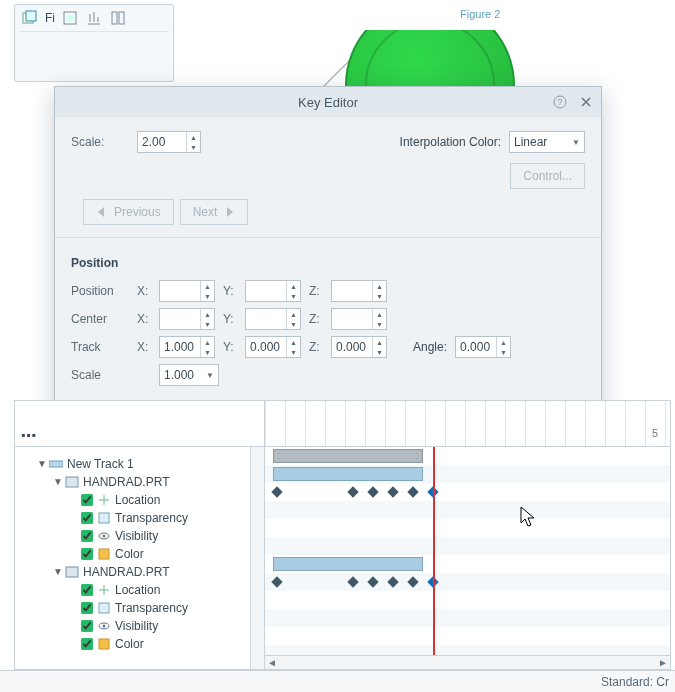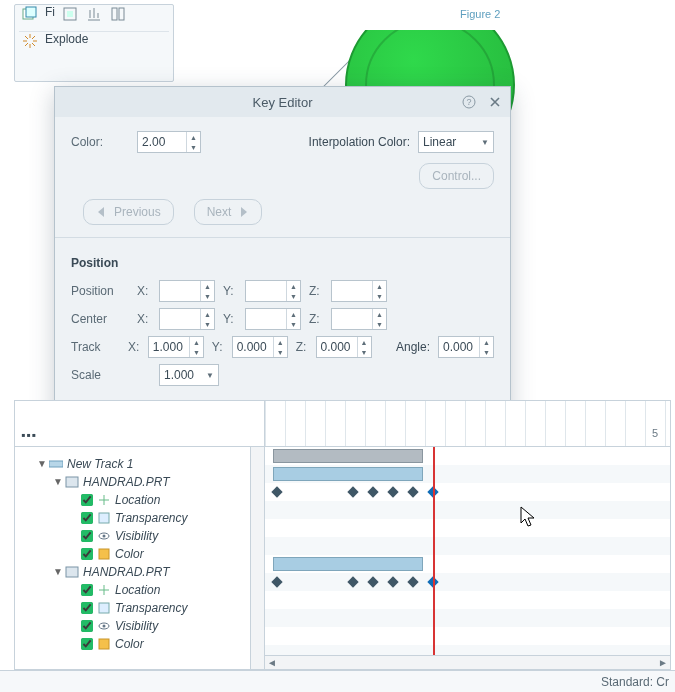--- a/index.html
+++ b/index.html
@@ -37,21 +37,21 @@
   
   .top-toolbar {
     position: absolute;
     left: 14px; top: 4px;
     width: 160px;
     height: 78px;
     border: 1px solid var(--border);
     background: var(--toolbar-bg);
     border-radius: 2px;
   }
-  .tb-row { display:flex; height:26px; padding: 0 6px; gap:6px; }
+  .tb-row { display:flex; align-items:center; height:26px; padding: 0 6px; gap:6px; }
   .tb-icon { width:18px; height:18px; display:flex; align-items:center; justify-content:center; }
   .tb-sep { border-top:1px solid #dde4ea; margin:0 4px;}
   .page-title {
     position:absolute; left:460px; top: 8px; color:#5f9fbf; font-size:11px;
   }
 
   
   .render-placeholder {
     position:absolute;
     left: 300px; top: 30px; width: 260px; height: 100px;
@@ -98,21 +98,21 @@
   }
   .tree-scroll {
     position:absolute; right:0; top:46px; bottom:0; width:14px;
     background:#f2f4f6; border-left:1px solid var(--border);
   }
   .tree ul { list-style:none; margin:0; padding:0 0 0 16px;}
   .tree li { line-height:18px; white-space:nowrap; display:flex; align-items:center; gap:2px;}
   .disclosure { width:10px; display:inline-block; color:#666; font-size:10px; text-align:center;}
   .node-icon { width:14px; height:14px; display:inline-flex; align-items:center; justify-content:center;}
   .chk { width:12px; height:12px; accent-color:#2b6; margin:0 2px 0 0;}
-  .tree-label { padding:0 2px;font-style:italic; }
+  .tree-label { padding:0 2px; }
 
   .timeline-right {
     position:absolute; left:250px; right:0; top:0; bottom:0;
     background:#fff;
   }
   .ruler {
     height:46px; border-bottom:1px solid var(--border);
     position:relative;
     background:
       repeating-linear-gradient(to right,
@@ -154,21 +154,21 @@
     border-top:1px solid var(--border);
     background:#f6f8fa;
     display:flex; justify-content:flex-end; align-items:center;
     padding: 0 6px; font-size:12px; color:#5a6a75;
   }
 
   
   .dialog {
     position:absolute;
     left: 54px; top: 86px;
-    width: 457px;
+    width: 548px;
     background: var(--dialog-bg);
     border:1px solid #b5c2cc;
     box-shadow: 0 6px 22px rgba(40,60,80,.25);
   }
   .dlg-title {
     height:30px; background:var(--dialog-header);
     display:flex; align-items:center; justify-content:center;
     position:relative;
     color:#4a5a66; font-size:13px;
   }
@@ -188,21 +188,21 @@
   .spin .btns { width:14px; display:flex; flex-direction:column; border-left:1px solid #cfd8df;}
   .spin .btns span{ flex:1; display:flex;align-items:center;justify-content:center; font-size:7px; color:#5e6e79;}
   .select {
     height:22px; border:1px solid #b8c4cd; background:#fff; display:inline-flex; align-items:center;
     padding: 0 4px; gap:6px; min-width:76px; justify-content:space-between;
   }
   .select .caret { font-size:8px; color:#5e6e79;}
   .btn {
     height:26px; padding:0 12px; border:1px solid #c7d2db; background:#f6f8fa;
     display:inline-flex; align-items:center; gap:6px; color:#4a5a66;
-    border-radius:10px;
+    border-radius:0;
   }
   .btn.disabled { color:#a9b4bd; background:#eef2f5; }
   .btn.primary {
     background: var(--blue-btn); border-color: var(--blue-btn-border);
     color: var(--blue-btn-text); font-weight:500;
   }
   .section-title { font-weight:600; color:#3a4a56; margin:18px 0 10px; }
   .grid-row { display:flex; align-items:center; gap:8px; margin-bottom:6px;}
   .grid-row .lbl { width:58px; color:#5a6a75;}
   .axis-lbl { width:14px; text-align:left; color:#5a6a75;}
@@ -250,28 +250,20 @@
         </svg>
     </span>
     <span class="tb-icon">
       <svg width="16" height="16">
           <rect x="2" y="2" width="5" height="12" fill="none" stroke="#7a8a95"></rect>
           <rect x="9" y="2" width="5" height="12" fill="none" stroke="#7a8a95"></rect>
         </svg>
     </span>
   </div>
   <div class="tb-sep"></div>
-  <div class="tb-row">
-    <span class="tb-icon">
-      <svg width="16" height="16">
-          <path d="M8 1v4M8 11v4M1 8h4M11 8h4M3 3l3 3M13 13l-3-3M13 3l-3 3M3 13l3-3" stroke="#d08a2a"></path>
-        </svg>
-    </span>
-    <span>Explode</span>
-  </div>
 </div>
 
 <div class="dialog">
   <div class="dlg-title">
     <span>Key Editor</span>
     <div class="right">
       <span class="icon-btn">
         <svg width="14" height="14">
             <circle cx="7" cy="7" r="6" fill="none" stroke="#8a99a4"></circle>
             <text x="7" y="10" text-anchor="middle" font-size="9" fill="#8a99a4">?</text>
@@ -280,39 +272,39 @@
       <span class="icon-btn">
         <svg width="12" height="12">
             <path d="M2 2l8 8M10 2l-8 8" stroke="#6a7a85" stroke-width="1.6"></path>
           </svg>
       </span>
     </div>
   </div>
 
   <div class="dlg-body">
     <div class="row">
-      <label class="lead">Color:</label>
+      <label class="lead">Scale:</label>
       <span class="spin">
         <input value="2.00" style="">
         <span class="btns">
             <span>▲</span>
             <span>▼</span>
           </span>
       </span>
       <span class="spacer"></span>
       <label>Interpolation Color:</label>
       <span class="select">
         <span>Linear</span>
         <span class="caret">▼</span>
       </span>
     </div>
     <div class="row" style="justify-content:flex-end;">
       <span class="btn disabled">Control...</span>
     </div>
-    <div class="row" style="gap:20px;padding-left:12px;">
+    <div class="row" style="gap:6px;padding-left:12px;">
       <span class="btn disabled">
         <svg width="12" height="10">
             <path d="M8 0L2 5l6 5z" fill="#b4bfc8"></path>
           </svg>
         <span>Previous</span>
       </span>
       <span class="btn disabled">
         <span>Next</span>
         <svg width="12" height="10">
             <path d="M4 0l6 5-6 5z" fill="#b4bfc8"></path>

